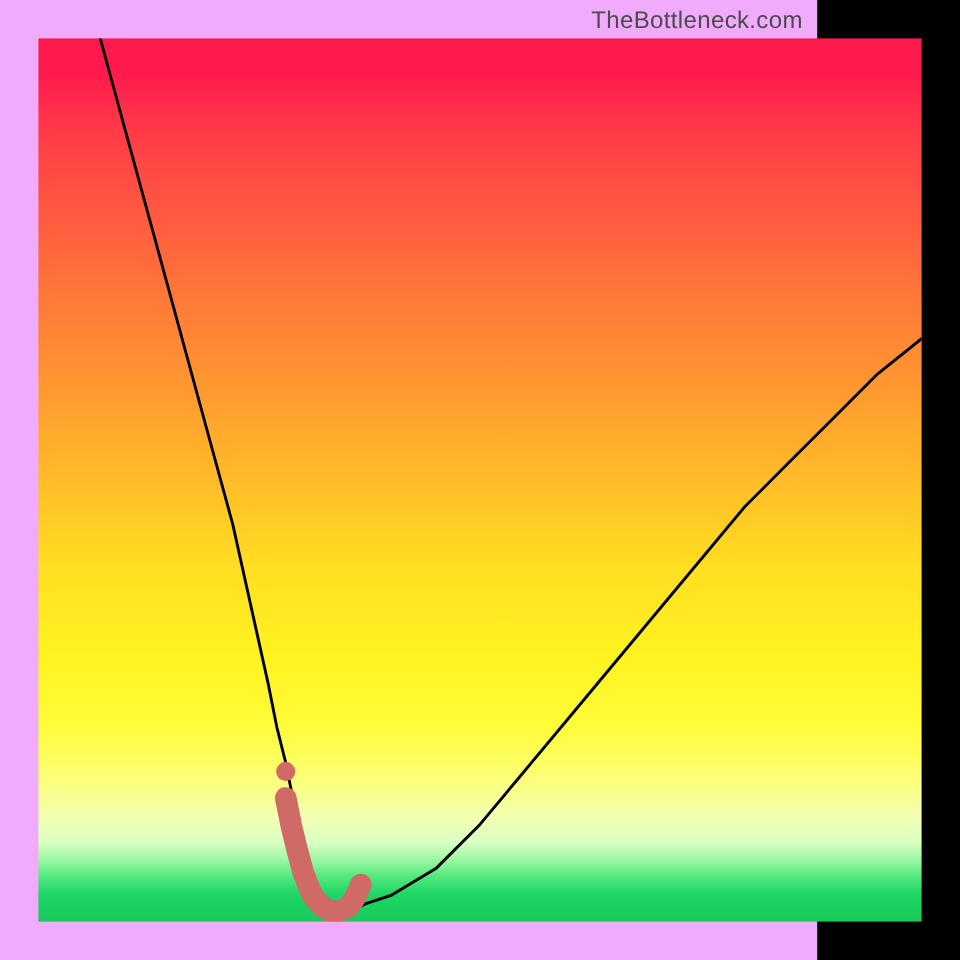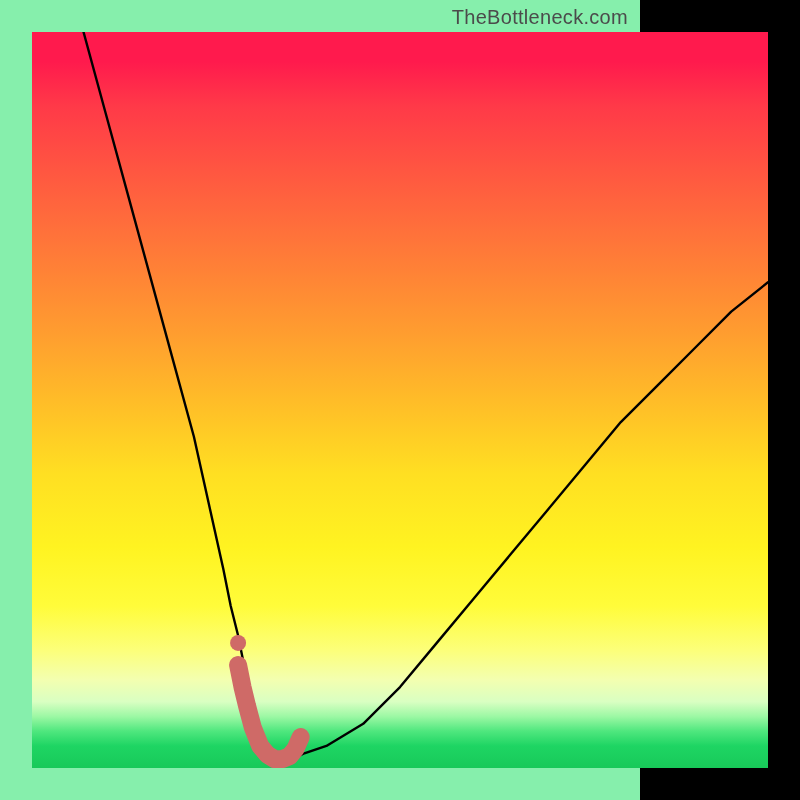--- a/index.html
+++ b/index.html
@@ -8,21 +8,22 @@
     width: 800px;
     height: 800px;
     overflow: hidden;
     background: #000;
     font-family: Arial, Helvetica, sans-serif;
   }
   .stage {
     position: relative;
     width: 640px;
     height: 800px;
-    background: #86efac;
+    background: #f0abfc;
+    padding-left: 41px;
   }
   .plot {
     position: absolute;
     left: 32px;
     top: 32px;
     width: 736px;
     height: 736px;
     
     background: linear-gradient(
       to bottom,

